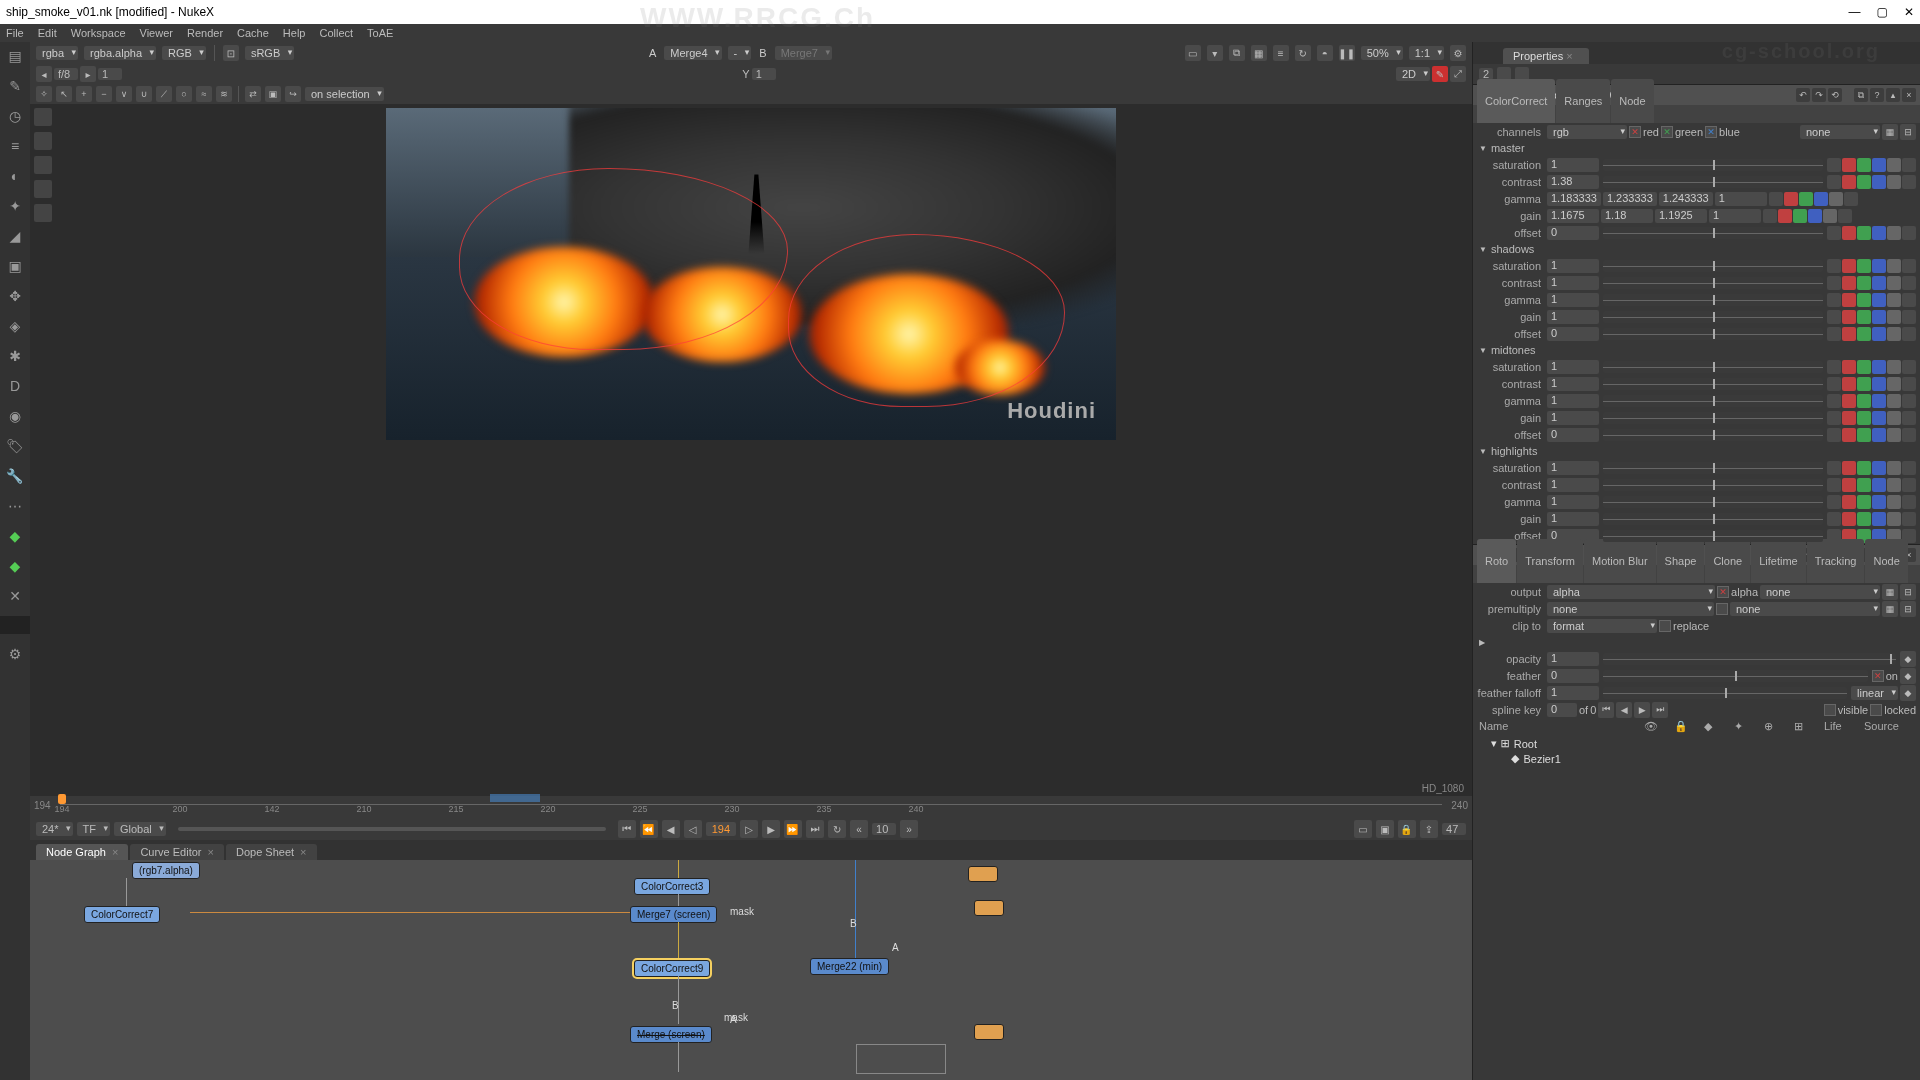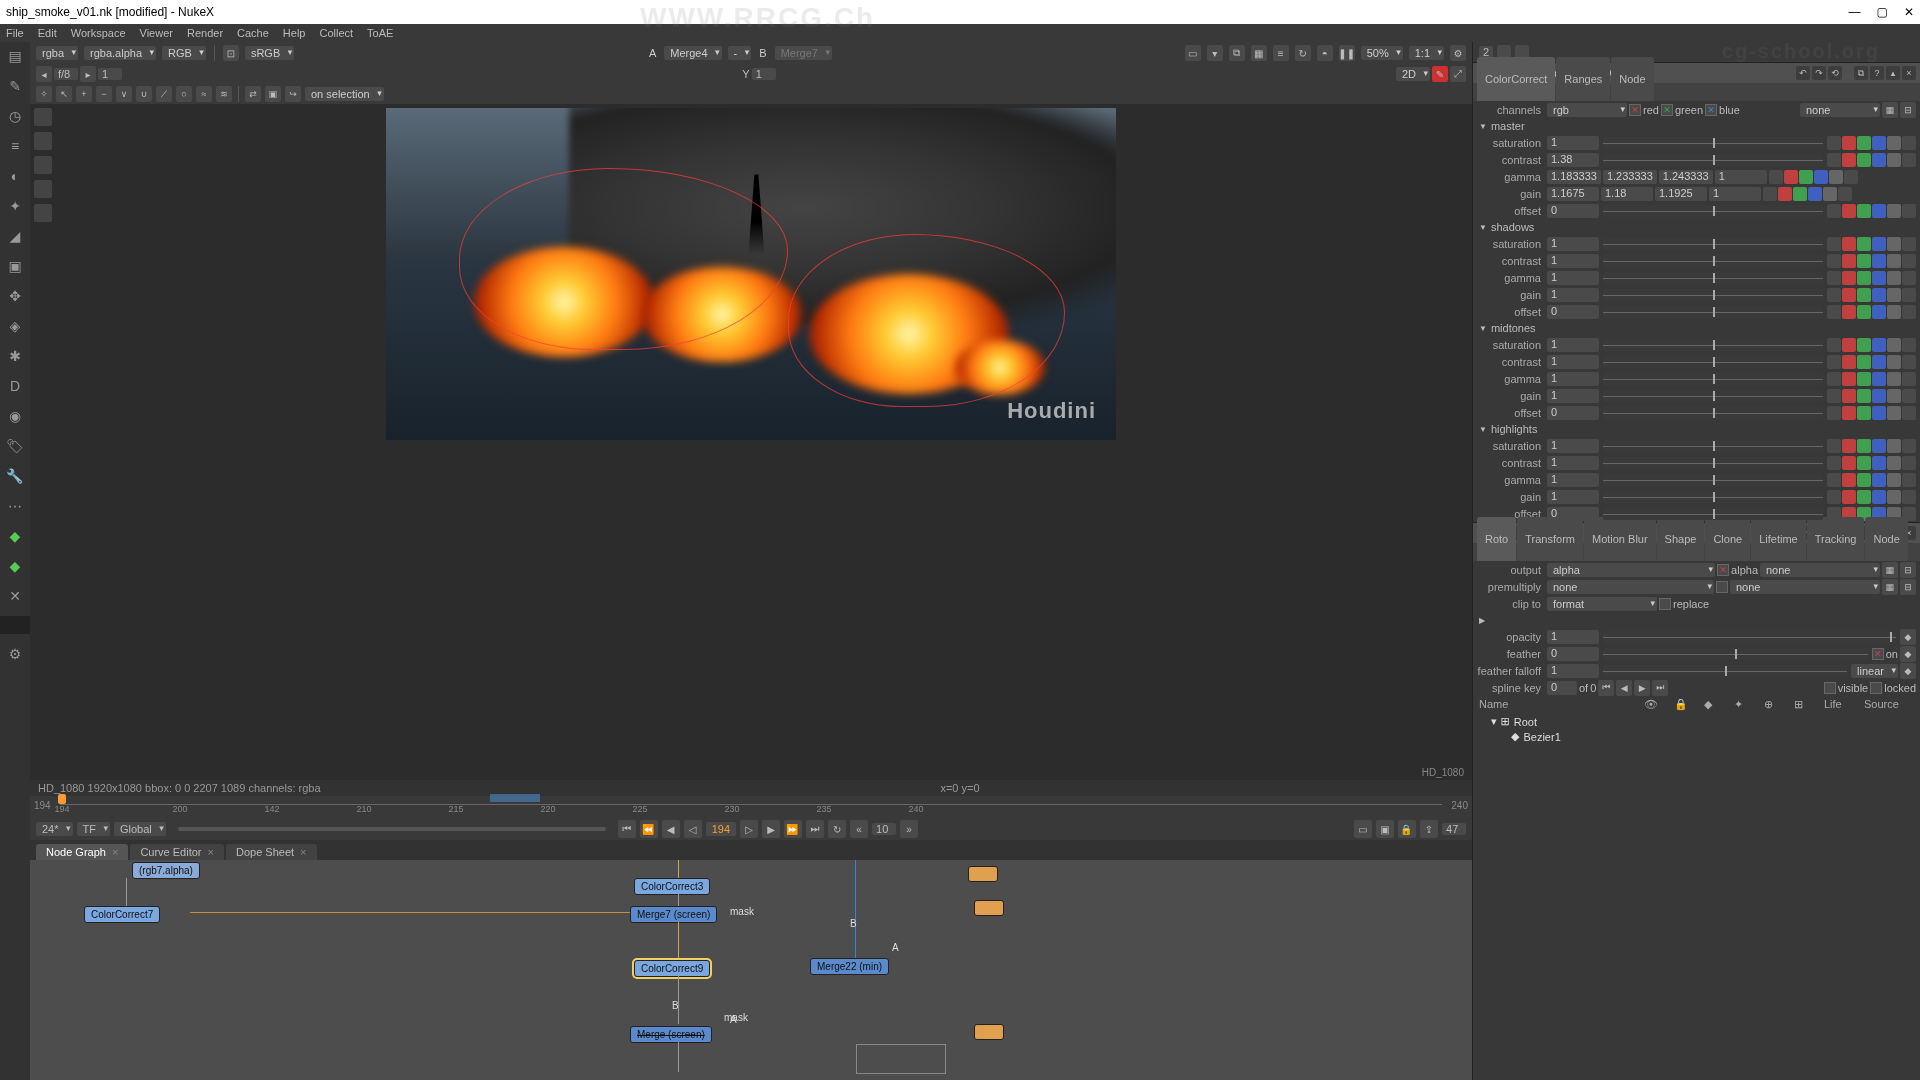--- a/index.html
+++ b/index.html
@@ -269,24 +269,20 @@
         <div class="fire" style="left:35%; top:48%; width:160px; height:95px;"></div>
         <div class="fire" style="left:58%; top:50%; width:200px; height:120px;"></div>
         <div class="fire" style="left:78%; top:70%; width:90px; height:55px;"></div>
         <div class="roto-path" style="left:10%; top:18%; width:45%; height:55%;"></div>
         <div class="roto-path" style="left:55%; top:38%; width:38%; height:52%;"></div>
         <div class="hlabel">Houdini</div>
       </div>
       <span class="format-label">HD_1080</span>
     </div>
 
-    <div class="status">
-      <span>HD_1080 1920x1080  bbox: 0 0 2207 1089 channels: rgba</span>
-      <span class="mid">x=0 y=0</span>
-    </div>
 
     <div class="timeline">
       <span class="tl-start">194</span>
       <div class="tl-track"></div>
       <div class="tl-head" style="left:32px;"></div>
       <div class="tl-range" style="left:460px; width:50px;"></div>
       <span class="tl-label" style="left:32px">194</span>
       <span class="tl-label" style="left:150px">200</span>
       <span class="tl-label" style="left:242px">142</span>
       <span class="tl-label" style="left:334px">210</span>
@@ -361,20 +357,25 @@
       <div class="wirev" style="left:648px; top:182px; height:30px;"></div>
       <span class="wiretxt" style="left:620px; top:200px;margin-top:32px;">A  1</span>
       <div class="node small" style="left:938px; top:6px;"></div>
       <div class="node small" style="left:944px; top:40px;"></div>
       <div class="node small" style="left:944px; top:164px;"></div>
       <div style="position:absolute; left:826px; top:184px; width:90px; height:30px; border:1px solid #888;"></div>
     </div>
   </div>
 
   <div class="right">
+    <div class="proptabrow">
+      <div class="tab">
+        <span>Properties</span> <span style="color:#888">×</span>
+      </div>
+    </div>
     <div class="prophdr">
       <span class="num">2</span>
       <span class="iconsmall"></span>
       <span class="iconsmall"></span>
     </div>
 
     <div class="panel">
       <div class="panelhdr">
         <span class="tri">▼</span>
         <div class="icons">

